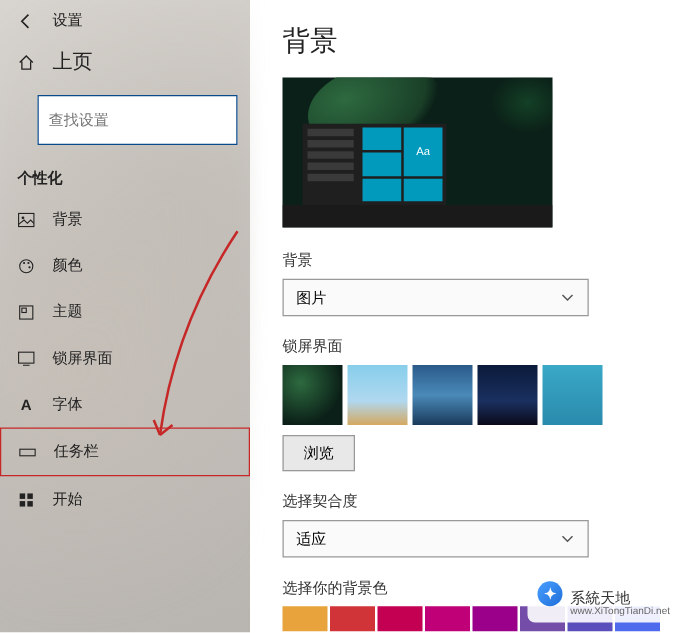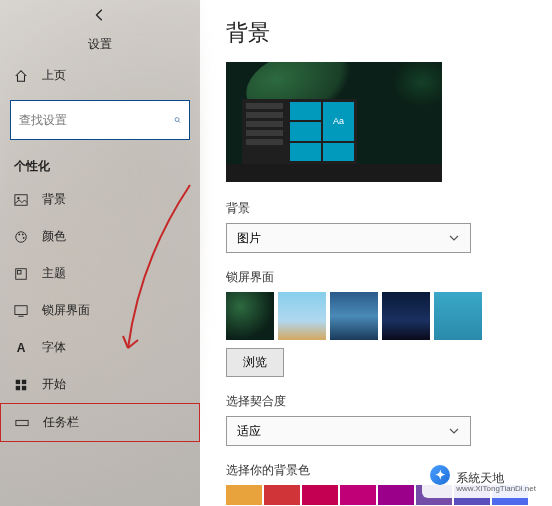--- a/index.html
+++ b/index.html
@@ -2,30 +2,30 @@
 <html><head>
 <meta charset="utf-8">
 <style>
 * { margin: 0; padding: 0; box-sizing: border-box; font-family: "Microsoft YaHei", "Segoe UI", sans-serif; }
 body { width: 552px; height: 506px; background: #fff; overflow: hidden; position: relative; display: flex; }
 
 .sidebar { width: 200px; height: 100%; position: relative; background: linear-gradient(160deg, #d8d4cf 0%, #c8c4bf 40%, #b8b4af 100%); padding: 0; }
 .sidebar::before { content: ""; position: absolute; inset: 0; background: radial-gradient(circle at 30% 60%, rgba(200,190,180,0.4), transparent 60%), radial-gradient(circle at 70% 30%, rgba(180,175,165,0.3), transparent 50%); filter: blur(8px); pointer-events: none; }
 .sidebar > * { position: relative; }
 
-.header-row { display: flex; align-items: center; padding: 8px 14px 4px; gap: 14px; flex-direction: column; }
+.header-row { display: flex; align-items: center; padding: 8px 14px 4px; gap: 14px; }
 .back-icon { width: 14px; height: 14px; cursor: pointer; }
 .header-title { font-size: 12px; color: #222; }
 
 .home-row { display: flex; align-items: center; padding: 10px 14px; gap: 14px; cursor: pointer; }
 .home-icon { width: 14px; height: 14px; }
-.home-label { font-size: 12px; color: #222; }
+.home-label { font-size: 16px; color: #222; }
 
 .search-wrap { margin: 6px 10px; }
-.search-box { display: flex; align-items: center; border: 1.5px solid #0a4a8a; background: #fff; height: 40px; padding: 16px 8px; }
+.search-box { display: flex; align-items: center; border: 1.5px solid #0a4a8a; background: #fff; height: 40px; padding: 16px 8px; margin-left: 20px; }
 .search-input { flex: 1; border: none; outline: none; font-size: 12px; background: transparent; }
 .search-icon { width: 14px; height: 14px; color: #0a4a8a; }
 
 .section-label { font-size: 12px; font-weight: 700; color: #222; padding: 12px 14px 6px; }
 
 .nav-item { display: flex; align-items: center; padding: 10px 14px; gap: 14px; cursor: pointer; font-size: 12px; color: #222; }
 .nav-item.highlighted { border: 1px solid #c62828; }
 .nav-icon { width: 14px; height: 14px; display: flex; align-items: center; justify-content: center; }
 
 .arrow { position: absolute; top: 180px; left: 120px; width: 80px; height: 200px; pointer-events: none; }
@@ -125,34 +125,34 @@
     <svg class="nav-icon" viewBox="0 0 16 16">
         <rect x="1" y="2" width="14" height="10" stroke="#222" fill="none"></rect>
         <line x1="5" y1="14" x2="11" y2="14" stroke="#222"></line>
       </svg>
     <span>锁屏界面</span>
   </div>
   <div class="nav-item">
     <span class="nav-icon" style="font-size:12px;font-weight:bold;">A</span>
     <span>字体</span>
   </div>
+  <div class="nav-item highlighted">
+    <svg class="nav-icon" viewBox="0 0 16 16">
+        <rect x="1" y="5" width="14" height="6" stroke="#222" fill="none"></rect>
+      </svg>
+    <span>任务栏</span>
+  </div>
   <div class="nav-item">
     <svg class="nav-icon" viewBox="0 0 16 16">
         <rect x="2" y="2" width="5" height="5" fill="#222"></rect>
         <rect x="9" y="2" width="5" height="5" fill="#222"></rect>
         <rect x="2" y="9" width="5" height="5" fill="#222"></rect>
         <rect x="9" y="9" width="5" height="5" fill="#222"></rect>
       </svg>
     <span>开始</span>
-  </div>
-  <div class="nav-item highlighted">
-    <svg class="nav-icon" viewBox="0 0 16 16">
-        <rect x="1" y="5" width="14" height="6" stroke="#222" fill="none"></rect>
-      </svg>
-    <span>任务栏</span>
   </div>
 
   <svg class="arrow" viewBox="0 0 80 200">
     <path d="M70 5 Q 20 80 8 168" stroke="#c62828" stroke-width="2" fill="none"></path>
     <path d="M8 168 L3 156 M8 168 L18 160" stroke="#c62828" stroke-width="2" fill="none"></path>
   </svg>
 </div>
 
 <div class="main">
   <h1 class="page-title">背景</h1>

